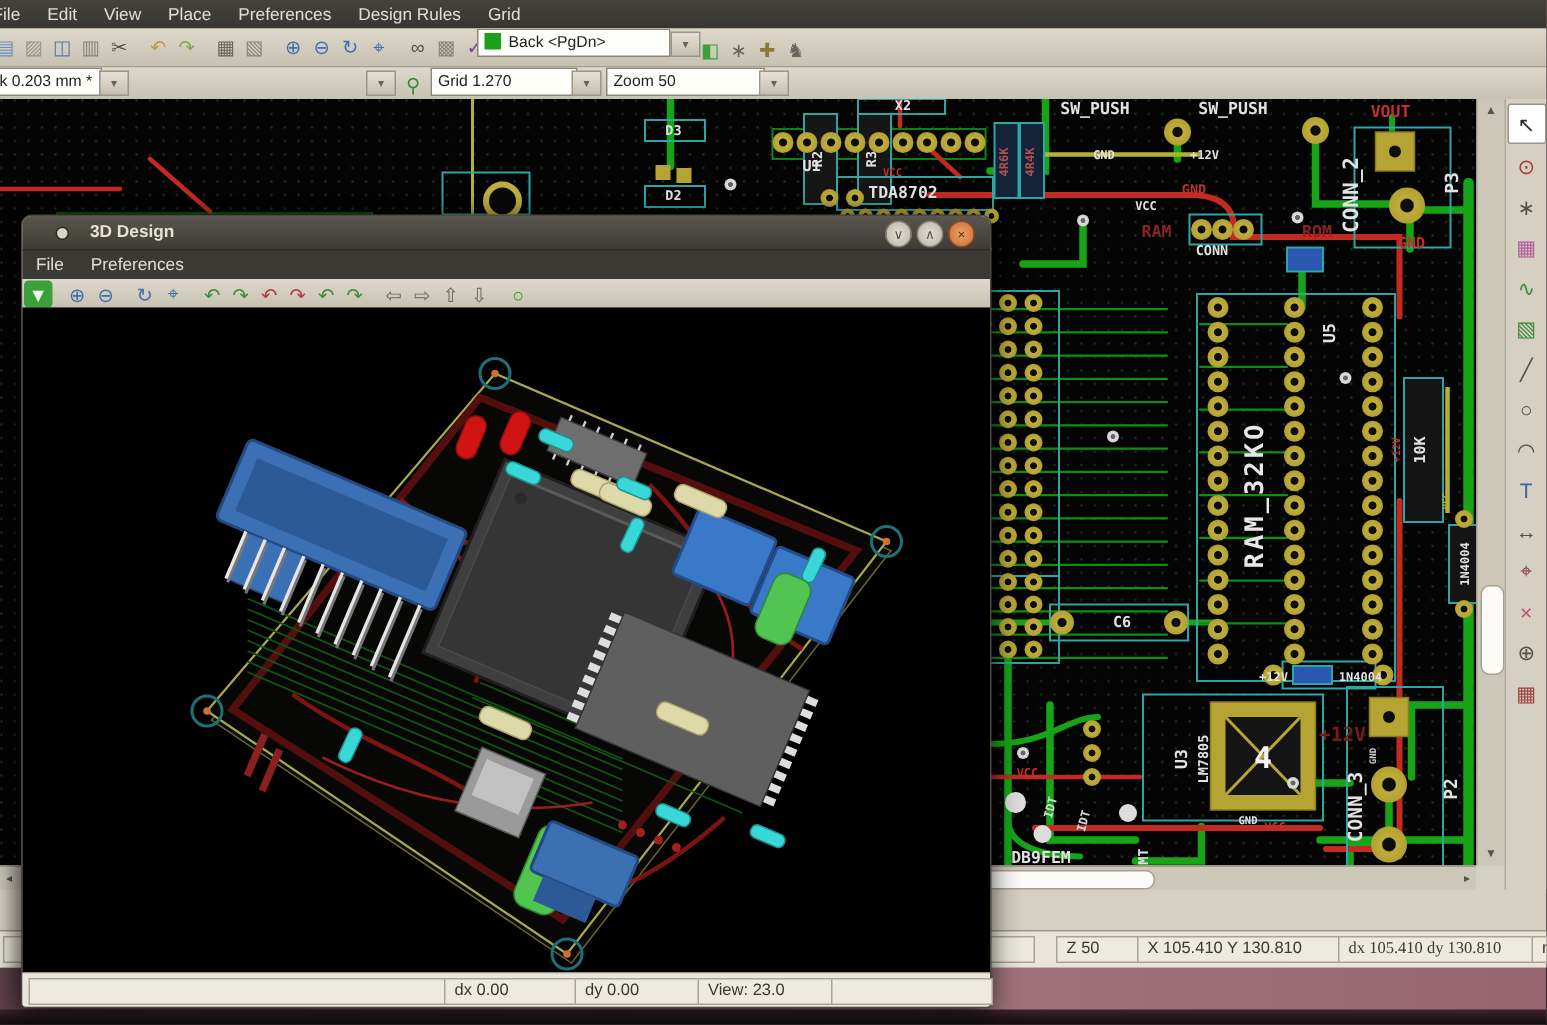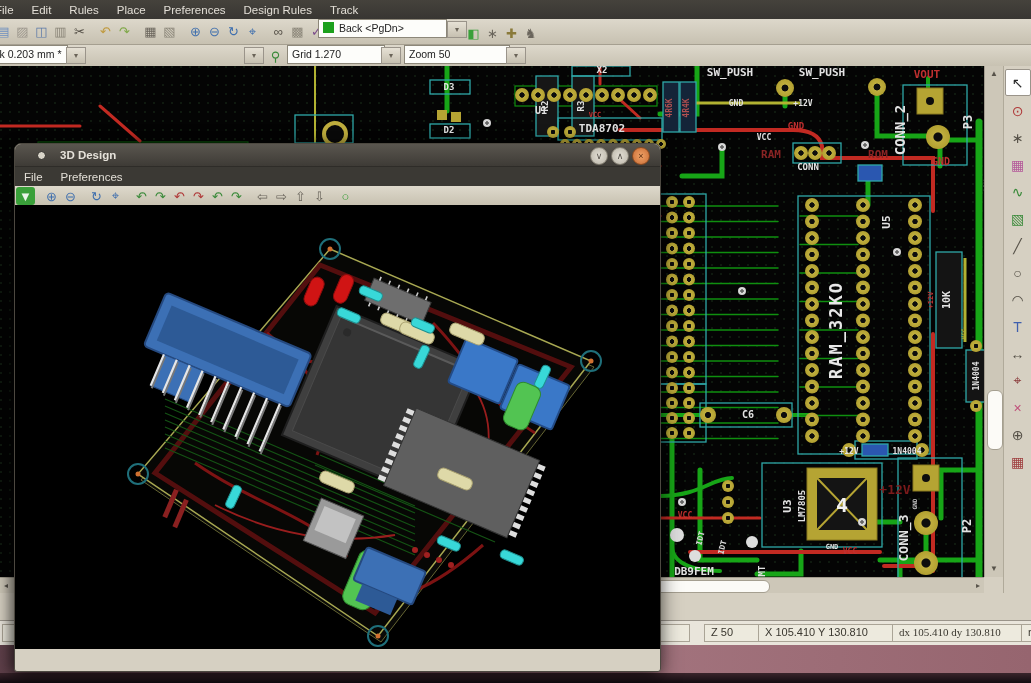--- a/index.html
+++ b/index.html
@@ -77,25 +77,25 @@
 </head>
 <body>
 
 <div id="screen">
   <div class="desktop"></div>
 
   <div class="mainwin">
     <div class="menubar">
         <span class="mitem" style="margin-left: -14px;">File</span>
         <span class="mitem">Edit</span>
-        <span class="mitem">Rules</span>
+        <span class="mitem">View</span>
         <span class="mitem">Place</span>
         <span class="mitem">Preferences</span>
         <span class="mitem">Design Rules</span>
-        <span class="mitem">Track</span>
+        <span class="mitem">Grid</span>
       </div>
 
     <div class="tb tb1">
       <div class="iconrow" style="margin-left:-6px">
           <span class="tbicon">
             <span style="color: rgb(109, 143, 192);">▤</span>
           </span>
           <span class="tbicon">
             <span style="color: rgb(154, 149, 139);">▨</span>
           </span>
@@ -694,14 +694,21 @@
               <circle cx="363" cy="431" r="10"></circle>
               <circle cx="363" cy="431" r="2.5" fill="#d07030" stroke="none"></circle>
             </g>
           <g>
               <circle cx="123" cy="269" r="10"></circle>
               <circle cx="123" cy="269" r="2.5" fill="#d07030" stroke="none"></circle>
             </g>
         </g>
       </svg>
     </div>
+    <div class="status3d">
+        <div class="scell" style="left: 4px; width: 270px;"></div>
+        <div class="scell" style="left: 281px; width: 84px;">dx 0.00</div>
+        <div class="scell" style="left: 368px; width: 79px;">dy 0.00</div>
+        <div class="scell" style="left: 450px; width: 86px;">View: 23.0</div>
+        <div class="scell" style="left: 539px; width: 100px;"></div>
+      </div>
   </div>
 </div>
 
 </body></html>

